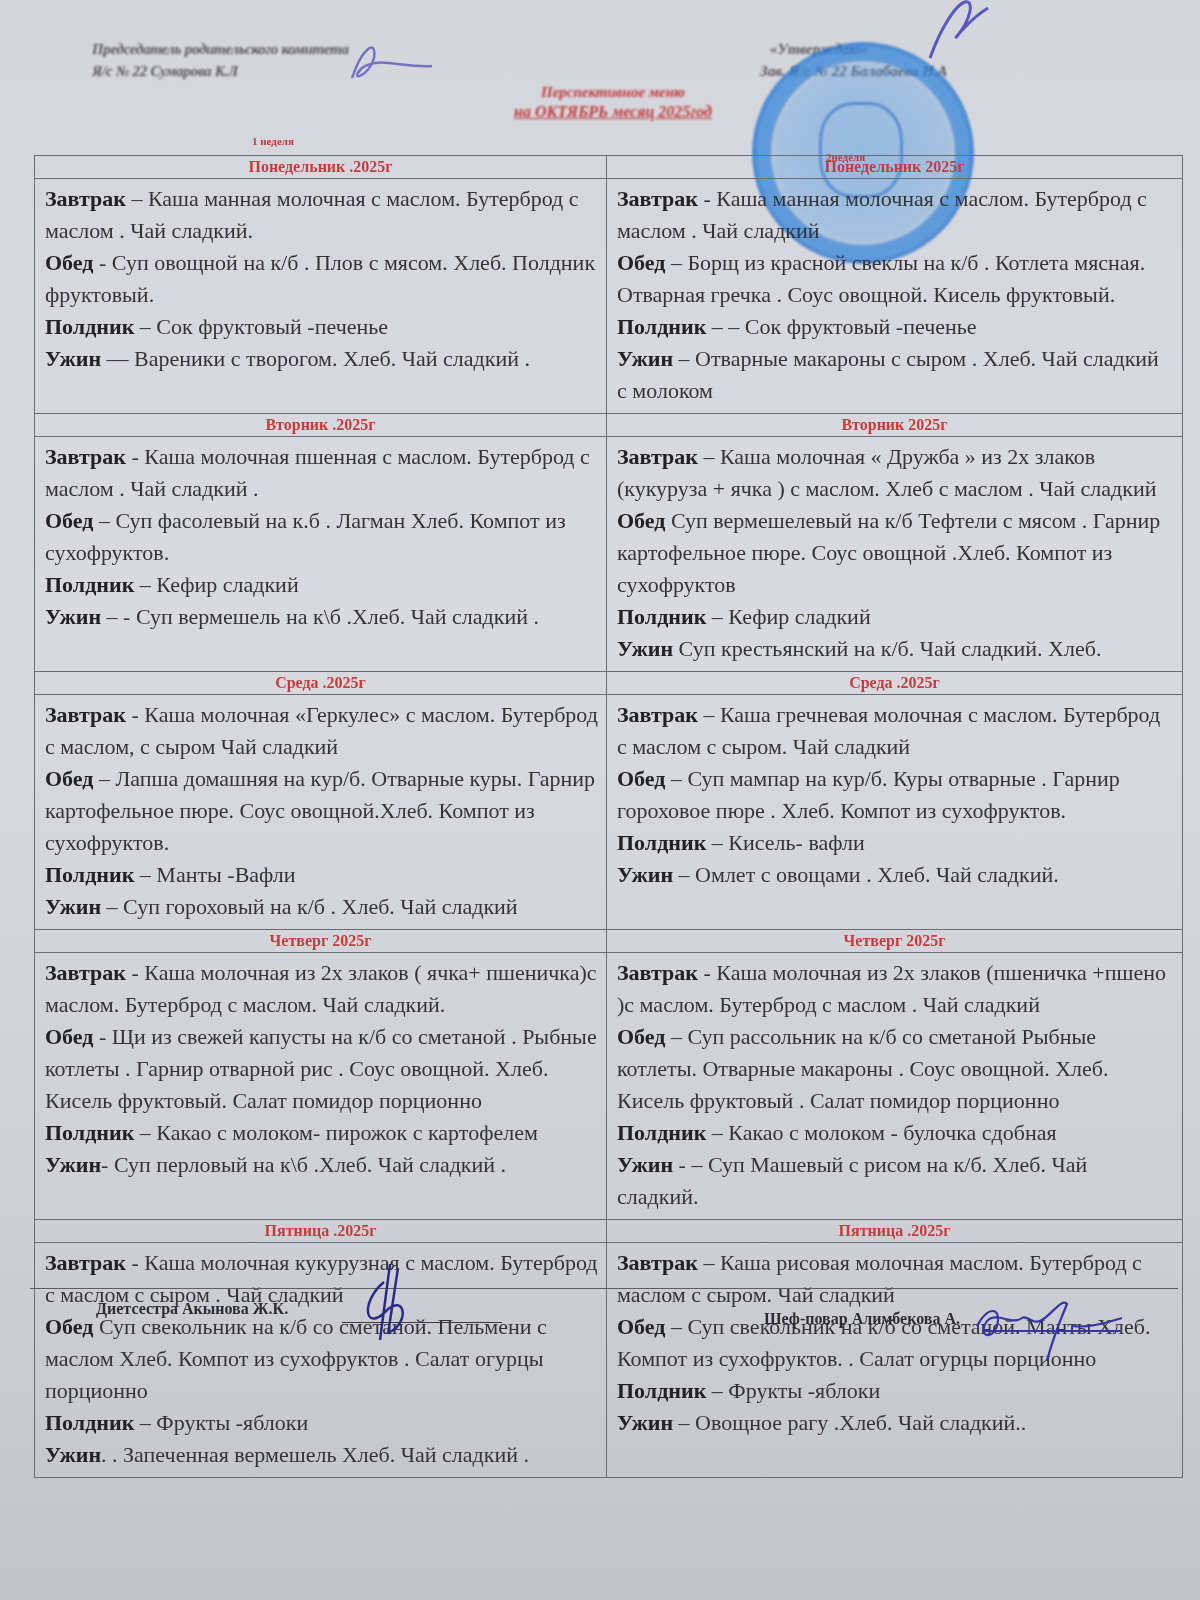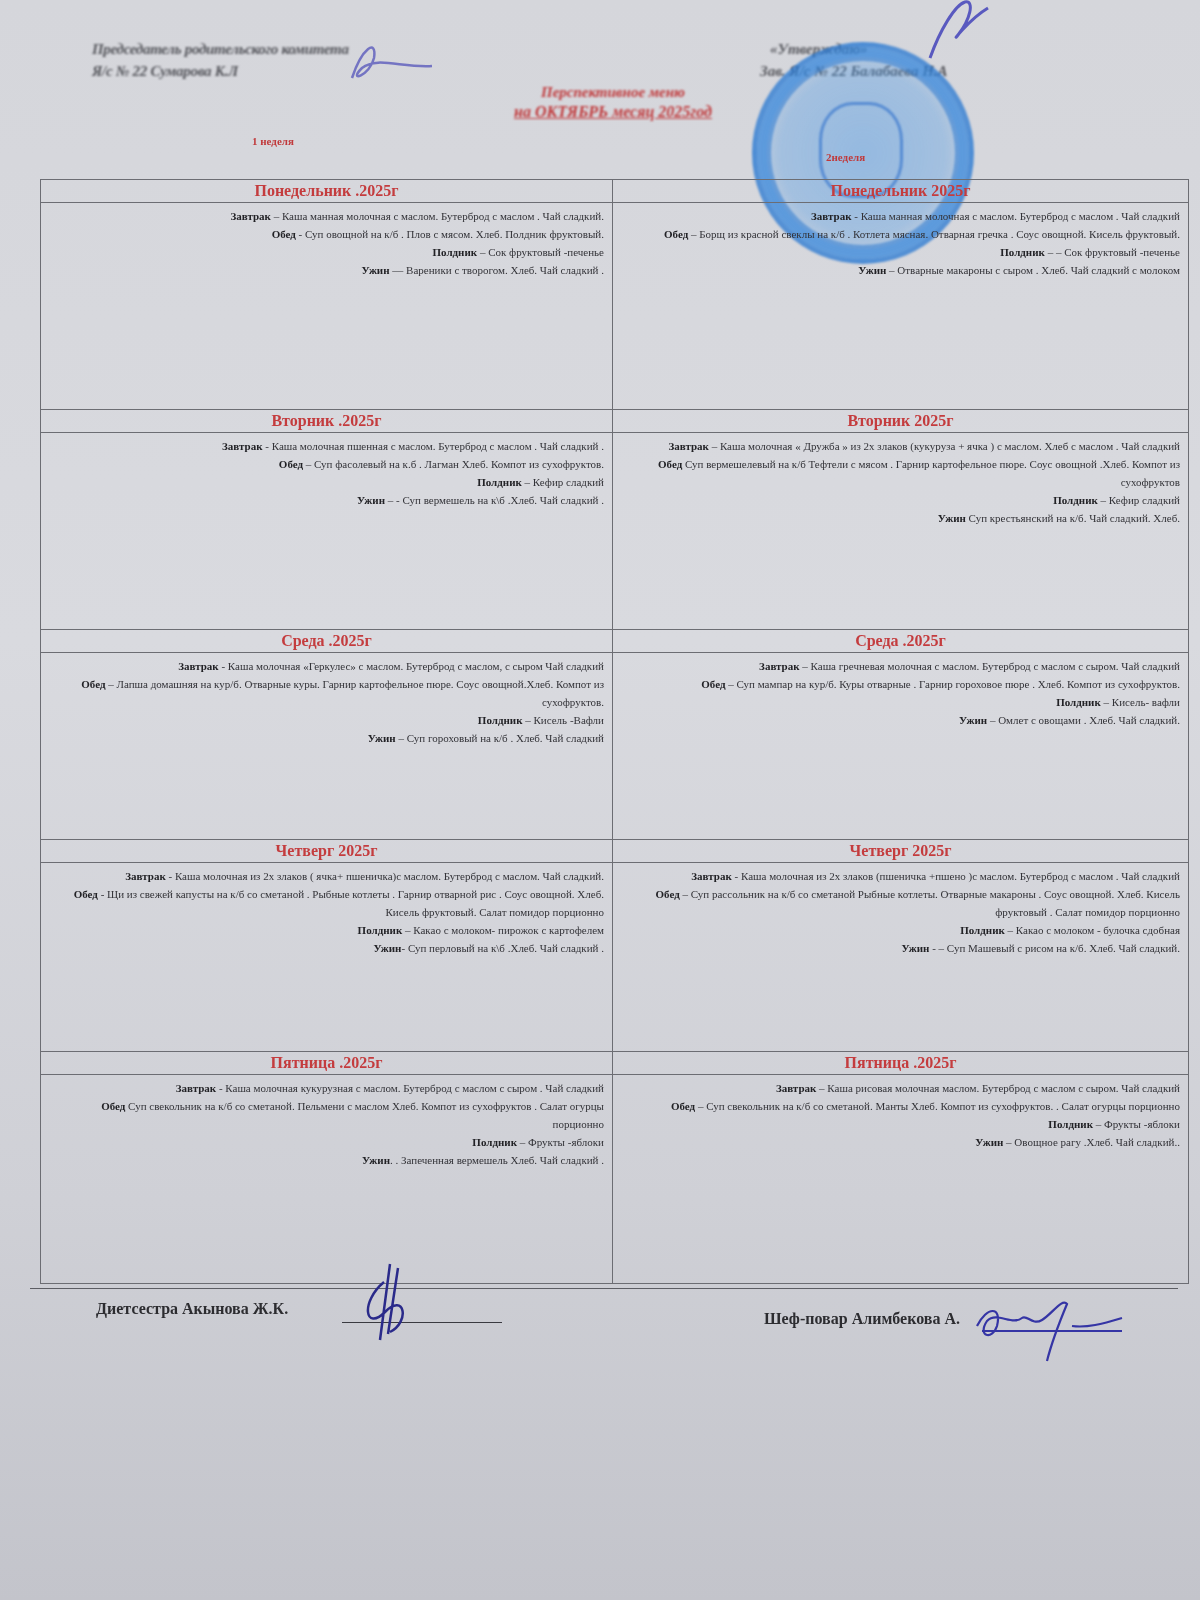--- a/index.html
+++ b/index.html
@@ -28,31 +28,31 @@
     }
     .title-block .t1 { font-size: 15px; line-height: 20px; }
     .title-block .t2 { font-size: 16px; line-height: 20px; text-decoration: underline; }
     .week-label {
       position: absolute; top: 135px; font-weight: bold; font-size: 11px; color: #c0393b; filter: blur(0.6px);
     }
     .week1 { left: 252px; }
     .week2 { left: 826px; margin-top: 16px; }
 
     .menu-table {
-      position: absolute; left: 40px; top: 155px; width: 1148px;
-      border-collapse: collapse; table-layout: fixed; margin-top: 24px;
+      position: absolute; left: 34px; top: 155px; width: 1148px;
+      border-collapse: collapse; table-layout: fixed;
     }
     .menu-table td {
       border: 1px solid #6c6d73; vertical-align: top; padding: 0;
     }
     .day-head {
       text-align: center; font-weight: bold; color: #c43c3e; font-size: 16px;
       height: 22px; line-height: 22px; border-bottom: 1px solid #6c6d73;
     }
-    .day-body { padding: 4px 8px 6px 10px; font-size: 11px; line-height: 18px; color: #333338; text-align: right; }
+    .day-body { padding: 4px 8px 6px 10px; font-size: 22px; line-height: 32px; color: #333338; }
     .meal { display: block; }
     .meal b { color: #222226; }
 
     .stamp {
       position: absolute; left: 752px; top: 42px; width: 212px; height: 212px;
       border-radius: 50%;
       border: 5px solid rgba(40,120,210,0.75);
       box-shadow: inset 0 0 0 10px rgba(70,150,230,0.35), inset 0 0 0 14px rgba(40,120,210,0.55);
       background: radial-gradient(circle, rgba(70,150,230,0.45) 0%, rgba(70,150,230,0.35) 55%, rgba(70,150,230,0.15) 70%, rgba(70,150,230,0.0) 72%);
       filter: blur(1.2px);
@@ -156,21 +156,21 @@
       </div>
     </td>
   </tr>
 
   <tr style="height:210px">
     <td>
       <div class="day-head">Среда .2025г</div>
       <div class="day-body">
         <span class="meal"><b>Завтрак</b> - <span>Каша молочная «Геркулес» с маслом. Бутерброд с маслом,  с сыром  Чай  сладкий</span></span>
         <span class="meal"><b>Обед</b> – <span>Лапша домашняя на кур/б. Отварные куры. Гарнир картофельное пюре. Соус овощной.Хлеб. Компот из сухофруктов.</span></span>
-        <span class="meal"><b>Полдник</b> – <span>Кисель -Вафли</span></span>
+        <span class="meal"><b>Полдник</b> – <span>Манты -Вафли</span></span>
         <span class="meal"><b>Ужин</b> – <span>Суп   гороховый  на к/б . Хлеб. Чай  сладкий</span></span>
       </div>
     </td>
     <td>
       <div class="day-head">Среда .2025г</div>
       <div class="day-body">
         <span class="meal"><b>Завтрак</b> – <span>Каша  гречневая    молочная с маслом. Бутерброд с маслом с сыром. Чай  сладкий</span></span>
         <span class="meal"><b>Обед</b> – <span>Суп  мампар   на кур/б.   Куры  отварные .  Гарнир гороховое   пюре  . Хлеб. Компот из сухофруктов.</span></span>
         <span class="meal"><b>Полдник</b> – <span>Кисель- вафли</span></span>
         <span class="meal"><b>Ужин</b> – <span>Омлет  с овощами . Хлеб. Чай  сладкий.</span></span>

